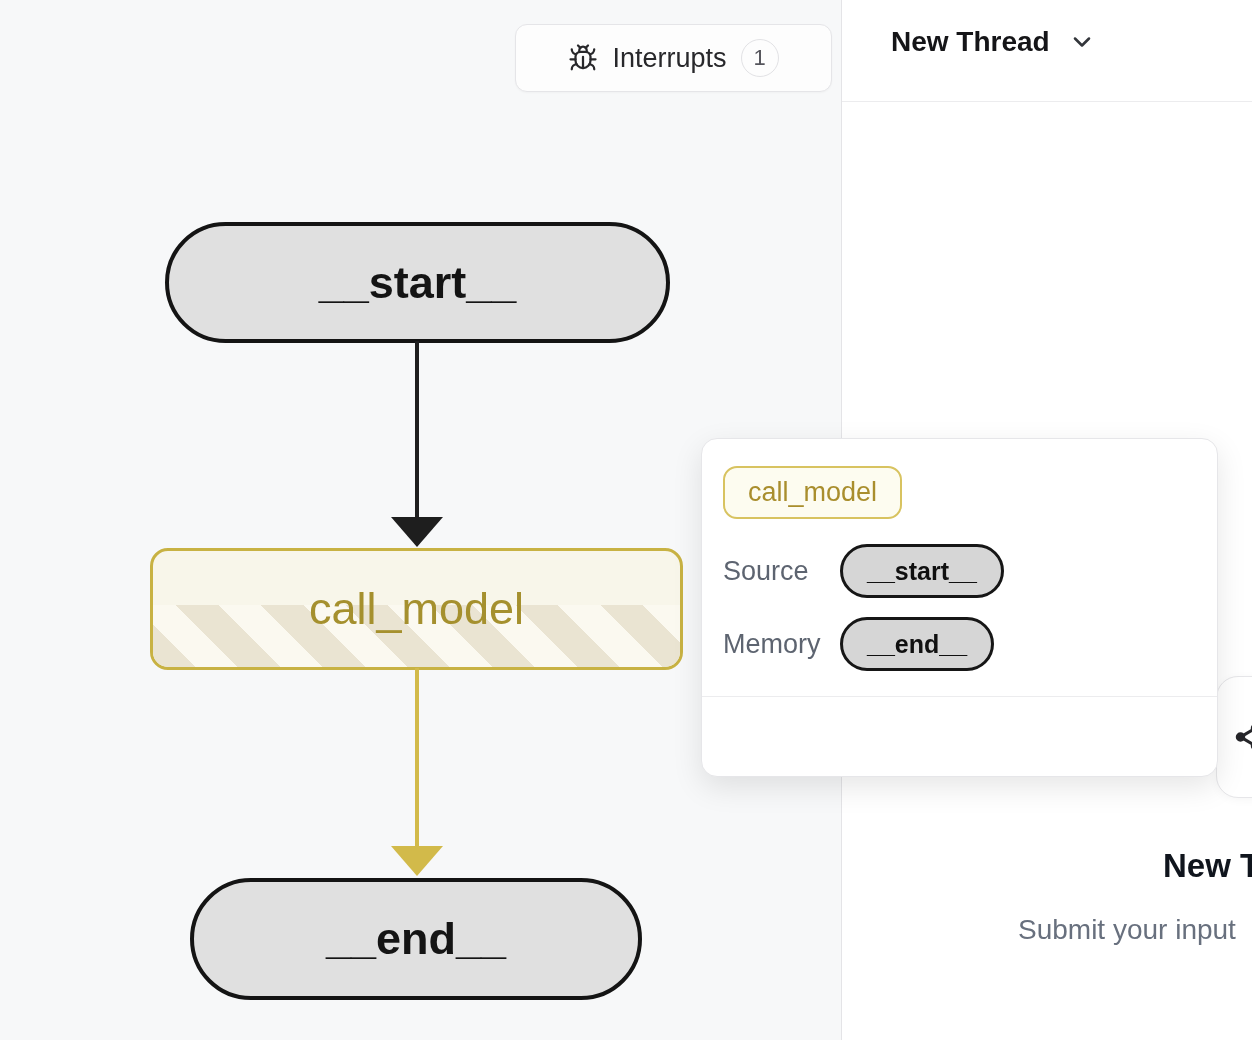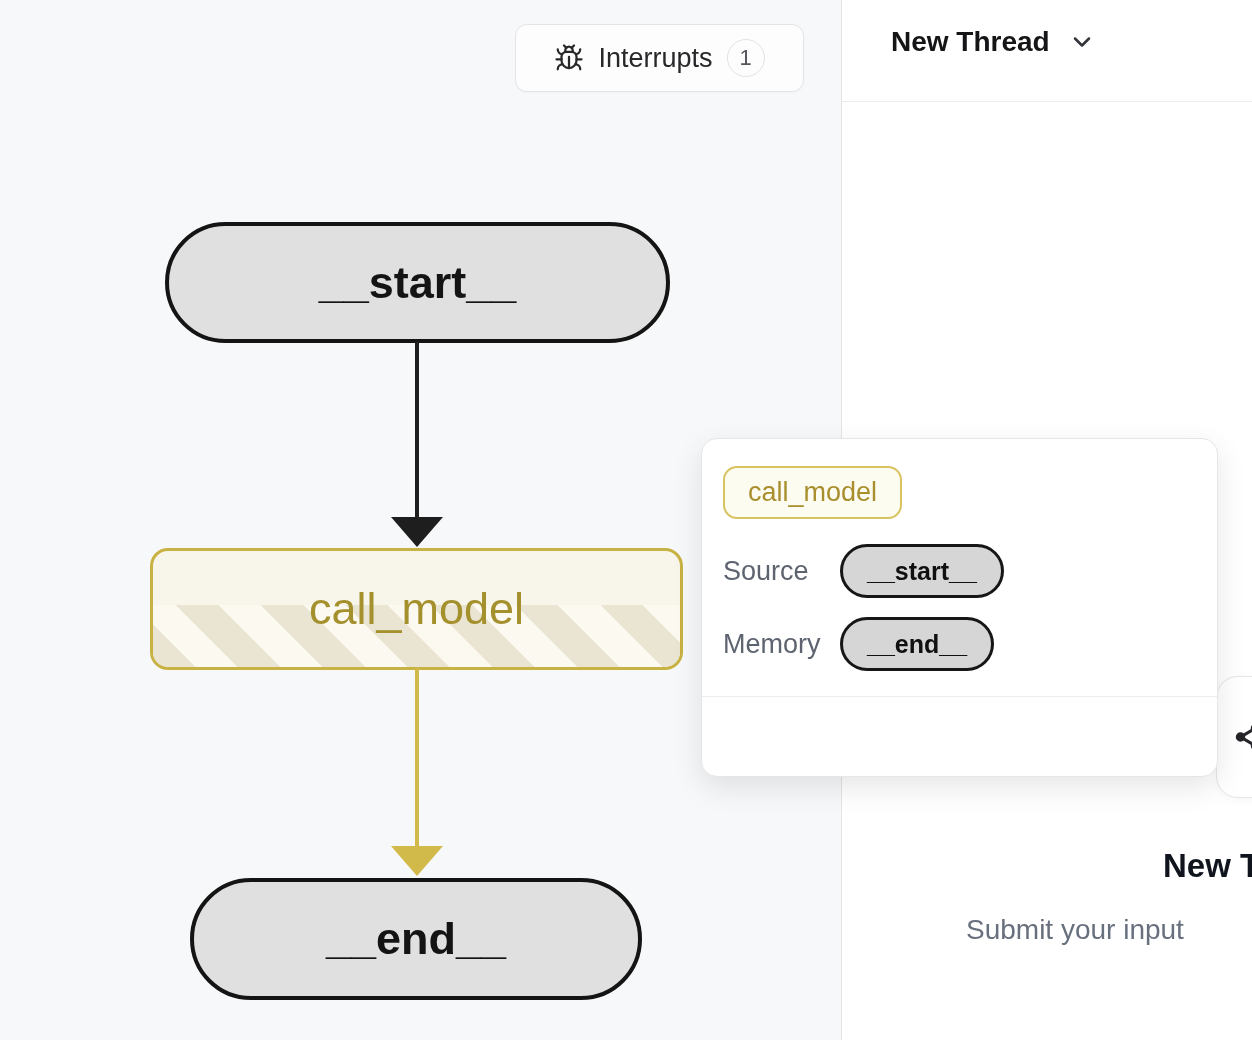--- a/index.html
+++ b/index.html
@@ -14,21 +14,21 @@
   .canvas { position:absolute; left:0; top:0; width:841px; height:1040px; background:#f7f8f9; }
 
   .toolbar-btn {
     position:absolute; top:24px; height:68px;
     display:flex; align-items:center; justify-content:center; gap:14px;
     background:#fdfdfd; border:1px solid #e5e5e8; border-radius:12px;
     font-size:27px; color:#28282b; cursor:pointer;
     box-shadow:0 1px 2px rgba(0,0,0,0.03);
   }
   .btn-memory { left:347px; width:151px; }
-  .btn-interrupts { left:515px; width:289px; padding:0 18px; }
+  .btn-interrupts { left:515px; width:317px; padding:0 18px; }
   .count-badge {
     width:38px; height:38px; border-radius:50%;
     border:1px solid #e2e2e5; color:#55555c; font-size:22px;
     display:flex; align-items:center; justify-content:center; background:#fdfdfd;
   }
 
   
   .node {
     position:absolute; display:flex; align-items:center; justify-content:center;
     font-weight:600; color:#141414; font-size:45px;
@@ -66,21 +66,21 @@
   }
   .thread-dropdown {
     position:absolute; left:49px; top:26px; display:flex; align-items:center; gap:18px;
     font-size:28px; font-weight:700; color:#151518; cursor:pointer;
   }
   .panel-empty-title {
     position:absolute; left:1163px; top:847px; font-size:33px; font-weight:600;
     color:#10151d; white-space:nowrap;
   }
   .panel-empty-subtitle {
-    position:absolute; left:966px; top:914px; font-size:28px;
+    position:absolute; left:1018px; top:914px; font-size:28px;
     color:#68707e; white-space:nowrap;
   }
 
   
   .side-button {
     position:absolute; left:1216px; top:676px; width:90px; height:122px;
     background:#ffffff; border:1px solid #e6e6e9; border-radius:22px;
     box-shadow:0 2px 10px rgba(0,0,0,0.04);
     display:flex; align-items:center; padding-left:16px; z-index:5; cursor:pointer;
   }

